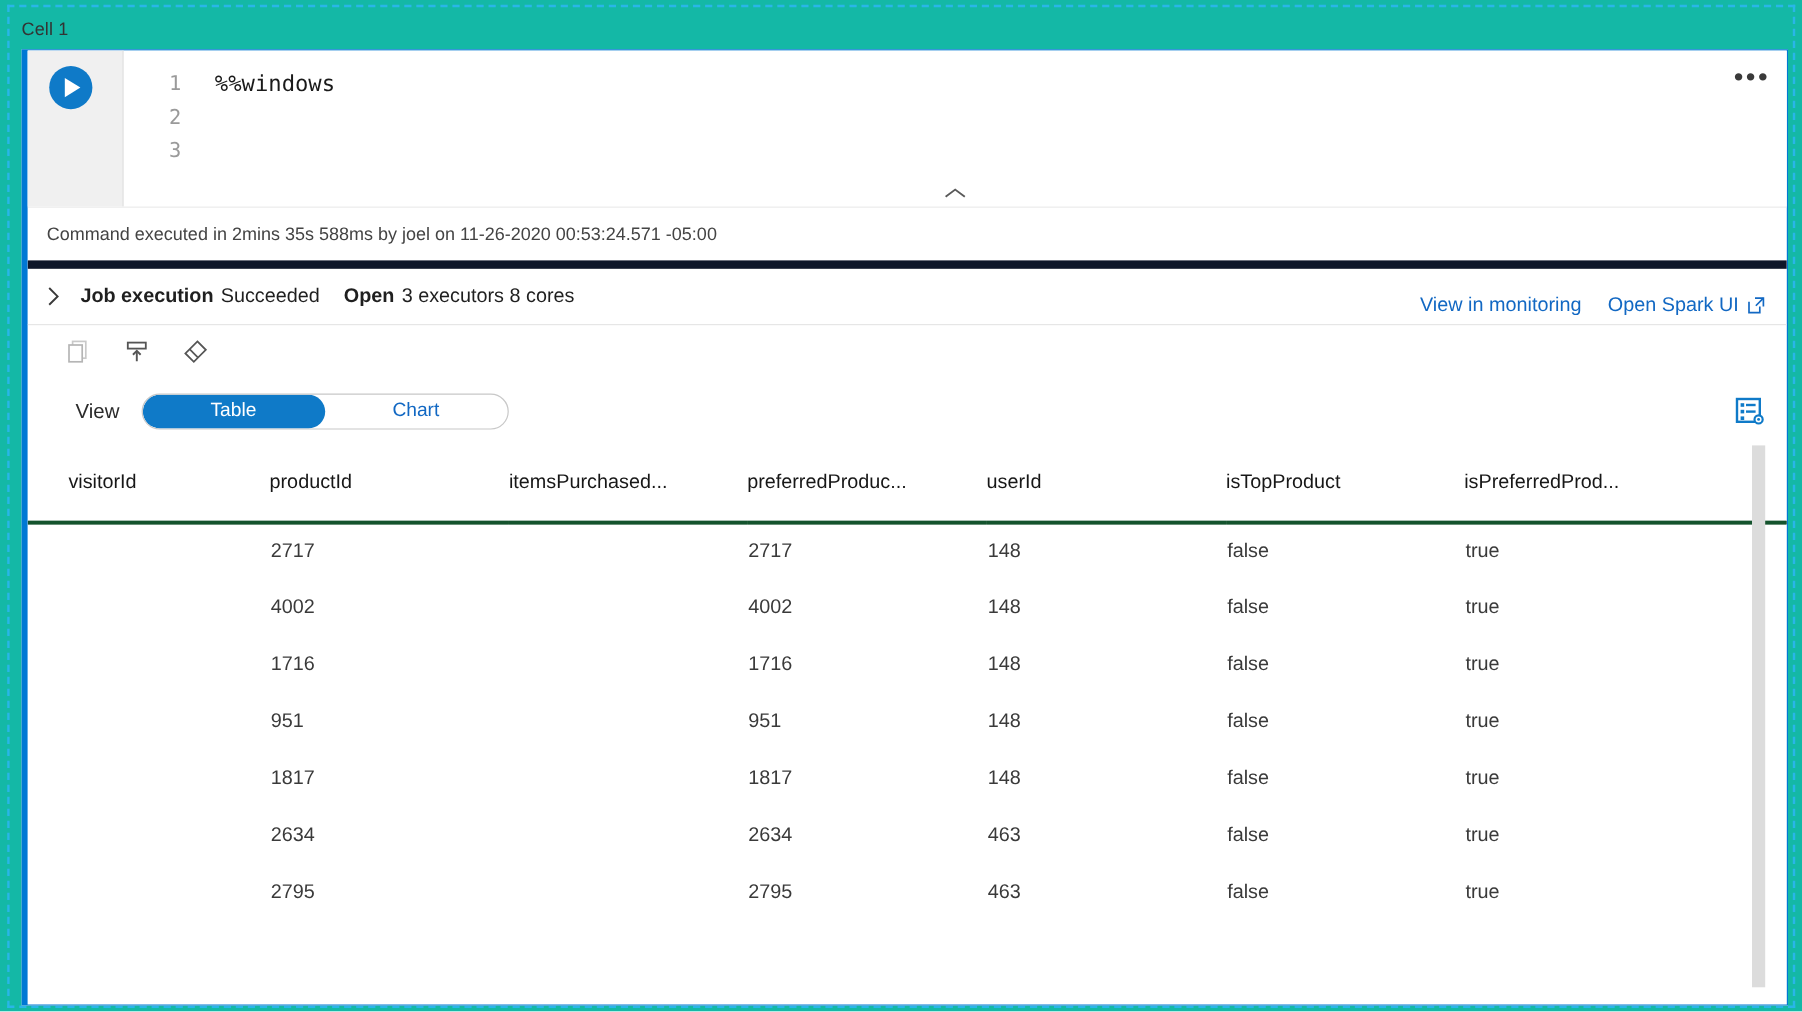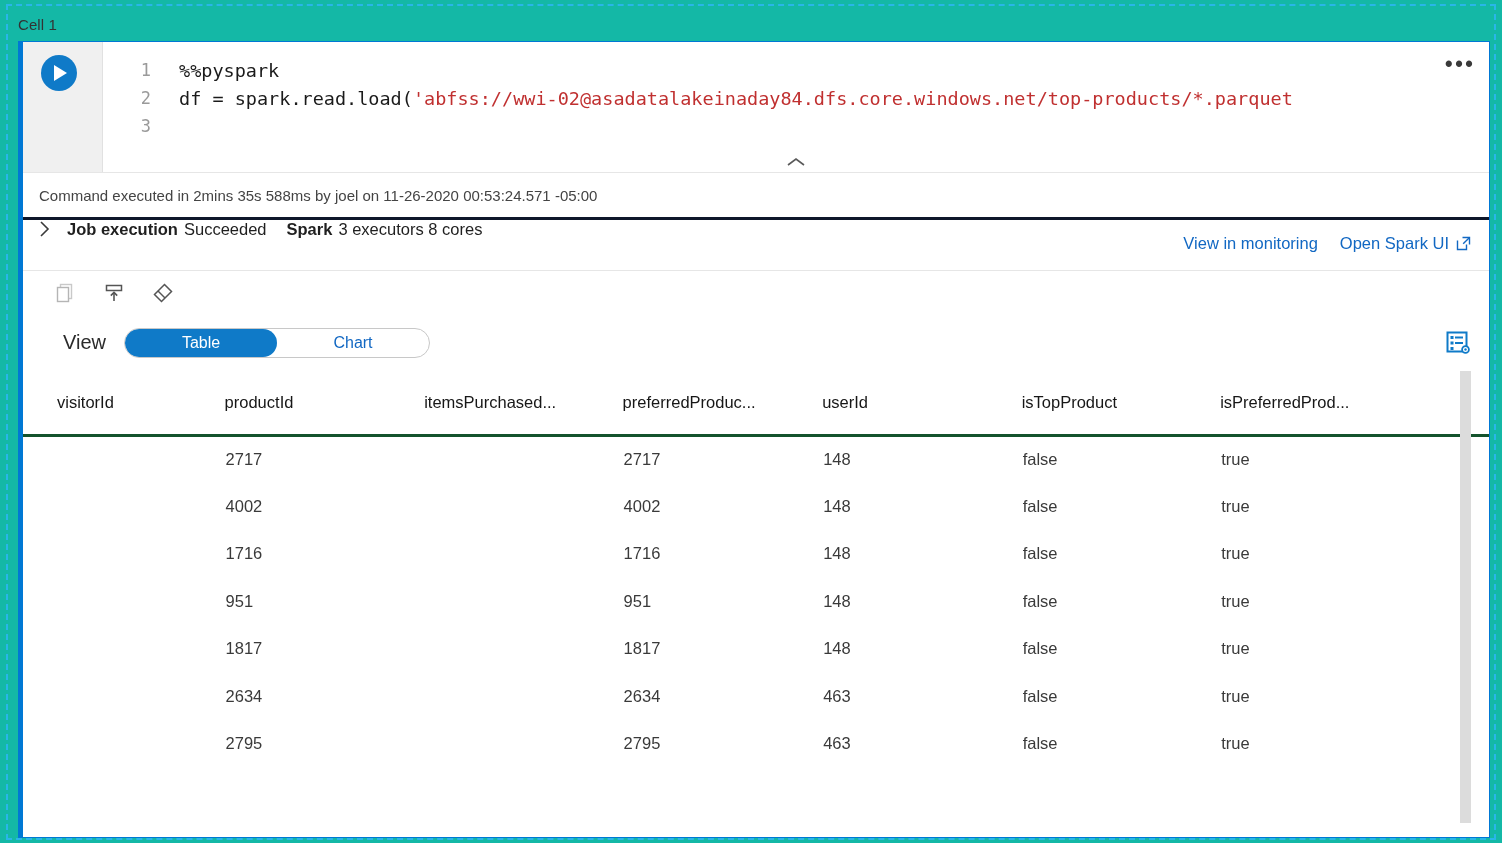--- a/index.html
+++ b/index.html
@@ -127,23 +127,23 @@
     display: flex;
     align-items: center;
     padding: 0 16px;
     font-size: 15px;
     color: #3b3b3b;
   }
   .status-row.exec { color: #444; }
 
   .job-row {
     height: 53px;
-    border-top: 3px solid #0f172a;
-    display: flex;
-    align-items: flex-start;
+    border-top: 7px solid #0f172a;
+    display: flex;
+    align-items: center;
     padding: 0 18px 0 16px;
     font-size: 16.5px;
     color: #1f1f1f;
   }
   .job-chevron {
     width: 28px;
     display: flex; align-items: center;
     cursor: pointer;
     color: #333;
   }
@@ -176,21 +176,21 @@
     cursor: pointer;
   }
 
   
   .view-bar {
     height: 57px;
     display: flex;
     align-items: center;
     padding: 0 18px 0 40px;
   }
-  .view-label { font-size: 20px; color: #2b2b2b; margin-right: 18px; }
+  .view-label { font-size: 17px; color: #2b2b2b; margin-right: 18px; }
   .toggle {
     width: 306px; height: 30px;
     border: 1px solid #c8c8c8;
     border-radius: 17px;
     background: #ffffff;
     display: flex;
     overflow: hidden;
     align-items: center;
   }
   .seg {
@@ -263,26 +263,25 @@
   <div class="cell">
 
     <div class="code-area">
       <div class="gutter">
         <div class="run-btn"></div>
       </div>
       <div class="code-body">
 
         <div class="code-line">
           <span class="lineno">1</span>
-          <span class="codetext">%%pyspark</span>
+          <span class="codetext">%%windows</span>
         </div>
 
         <div class="code-line">
           <span class="lineno">2</span>
-          <span class="codetext"><span>df = spark.read.load(</span><span class="tok-str">'abfss://wwi-02@asadatalakeinaday84.dfs.core.windows.net/top-products/*.parquet</span></span>
         </div>
 
         <div class="code-line">
           <span class="lineno">3</span>
         </div>
 
         <div class="ellipsis-menu">•••</div>
 
         <div class="collapse-chevron">
           <svg width="20" height="12" viewBox="0 0 20 12" aria-hidden="true">
@@ -298,21 +297,21 @@
 
     <div class="job-row">
       <span class="job-chevron">
         <svg width="12" height="18" viewBox="0 0 12 18" aria-hidden="true">
           <path d="M2 2 L9 9 L2 16" stroke="#3a3a3a" stroke-width="1.6" fill="none"></path>
         </svg>
       </span>
       <span class="job-left">
         <b>Job execution</b>
         <span>Succeeded</span>
-        <b style="margin-left:14px">Spark</b>
+        <b style="margin-left:14px">Open</b>
         <span>3 executors 8 cores</span>
       </span>
       <span class="job-spacer"></span>
       <span class="job-links">
         <span class="link">View in monitoring</span>
         <span class="link">
           <span>Open Spark UI</span>
           <svg width="15" height="15" viewBox="0 0 15 15" aria-hidden="true">
             <path d="M1.5 4.5 L1.5 13.5 L10.5 13.5 L10.5 8.5" stroke="#1268c3" stroke-width="1.4" fill="none"></path>
             <path d="M6.5 1.5 L13.5 1.5 L13.5 8.5" stroke="#1268c3" stroke-width="1.4" fill="none"></path>

